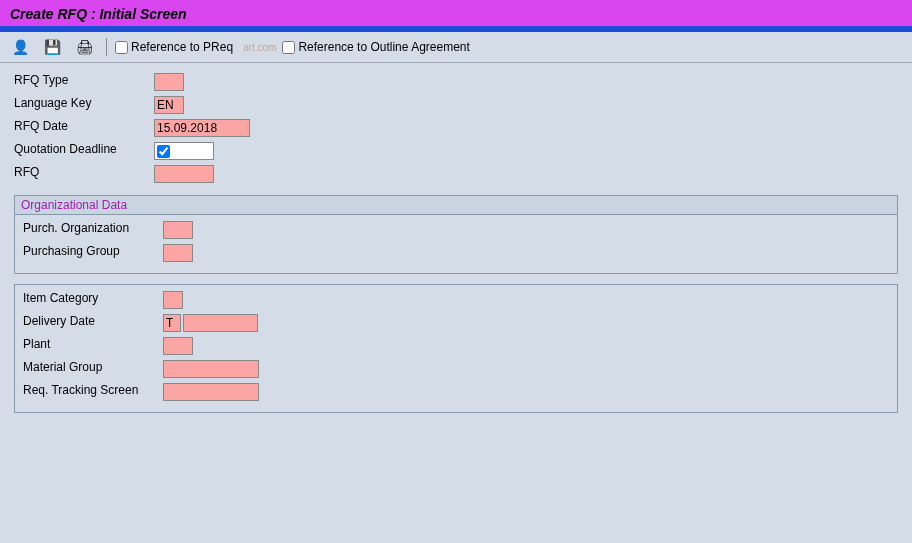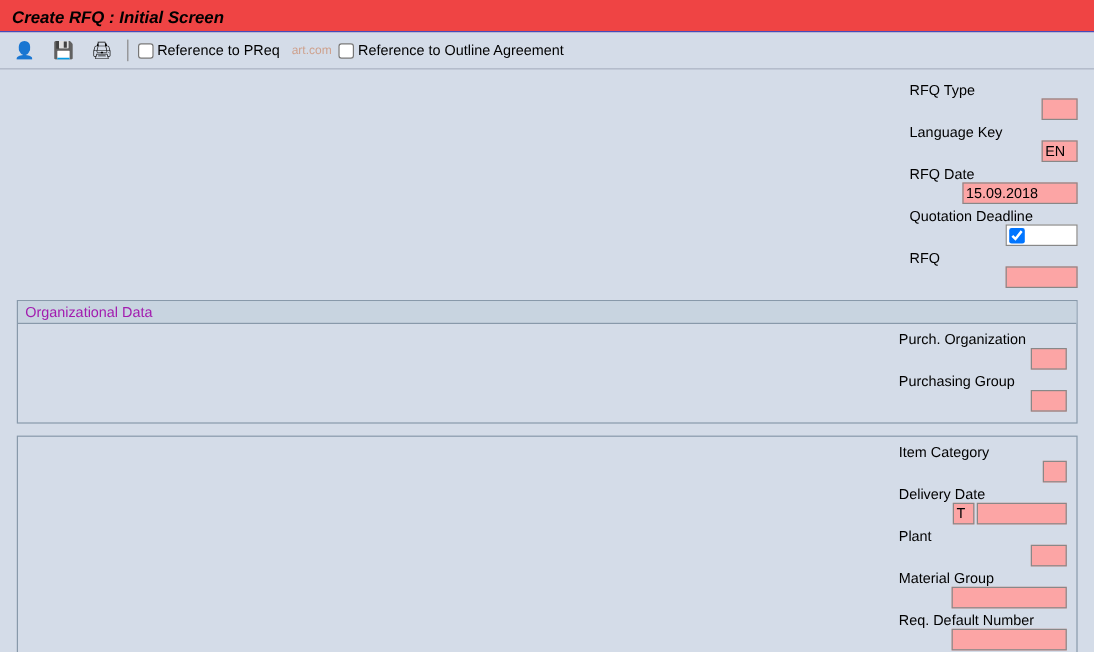--- a/index.html
+++ b/index.html
@@ -3,23 +3,23 @@
   <meta charset="utf-8">
   <style>
     * { box-sizing: border-box; margin: 0; padding: 0; }
     body {
       font-family: Arial, sans-serif;
       font-size: 12px;
       background-color: #d4dce8;
       color: #000;
     }
     .title-bar {
-      background-color: #ef4444;
+      background-color: #d946ef;
       padding: 6px 10px 4px 10px;
-      border-bottom: 1px solid #1d4ed8;
+      border-bottom: 6px solid #1d4ed8;
     }
     .title-bar h1 {
       font-size: 14px;
       font-weight: bold;
       font-style: italic;
       color: #000;
     }
     .toolbar {
       background-color: #d4dce8;
       padding: 4px 8px;
@@ -61,24 +61,23 @@
     }
     .main-content {
       padding: 10px 14px;
       background-color: #d4dce8;
     }
     .form-section {
       margin-bottom: 10px;
     }
     .form-row {
       display: flex;
-      align-items: flex-end;
+      align-items: flex-start;
       margin-bottom: 3px;
       min-height: 20px;
-      flex-direction: column;
     }
     .form-label {
       width: 140px;
       font-size: 12px;
       color: #000;
       flex-shrink: 0;
     }
     .form-input {
       border: 1px solid #888;
       background: #fca5a5;
@@ -206,19 +205,19 @@
       </div>
       <div class="form-row">
         <span class="form-label">Plant</span>
         <input type="text" class="form-input input-short" style="">
       </div>
       <div class="form-row">
         <span class="form-label">Material Group</span>
         <input type="text" class="form-input input-xlong" style="">
       </div>
       <div class="form-row">
-        <span class="form-label">Req. Default Number</span>
+        <span class="form-label">Req. Tracking Screen</span>
         <input type="text" class="form-input input-xlong" style="">
       </div>
     </div>
   </div>
 
 </div>
 
 </body></html>

